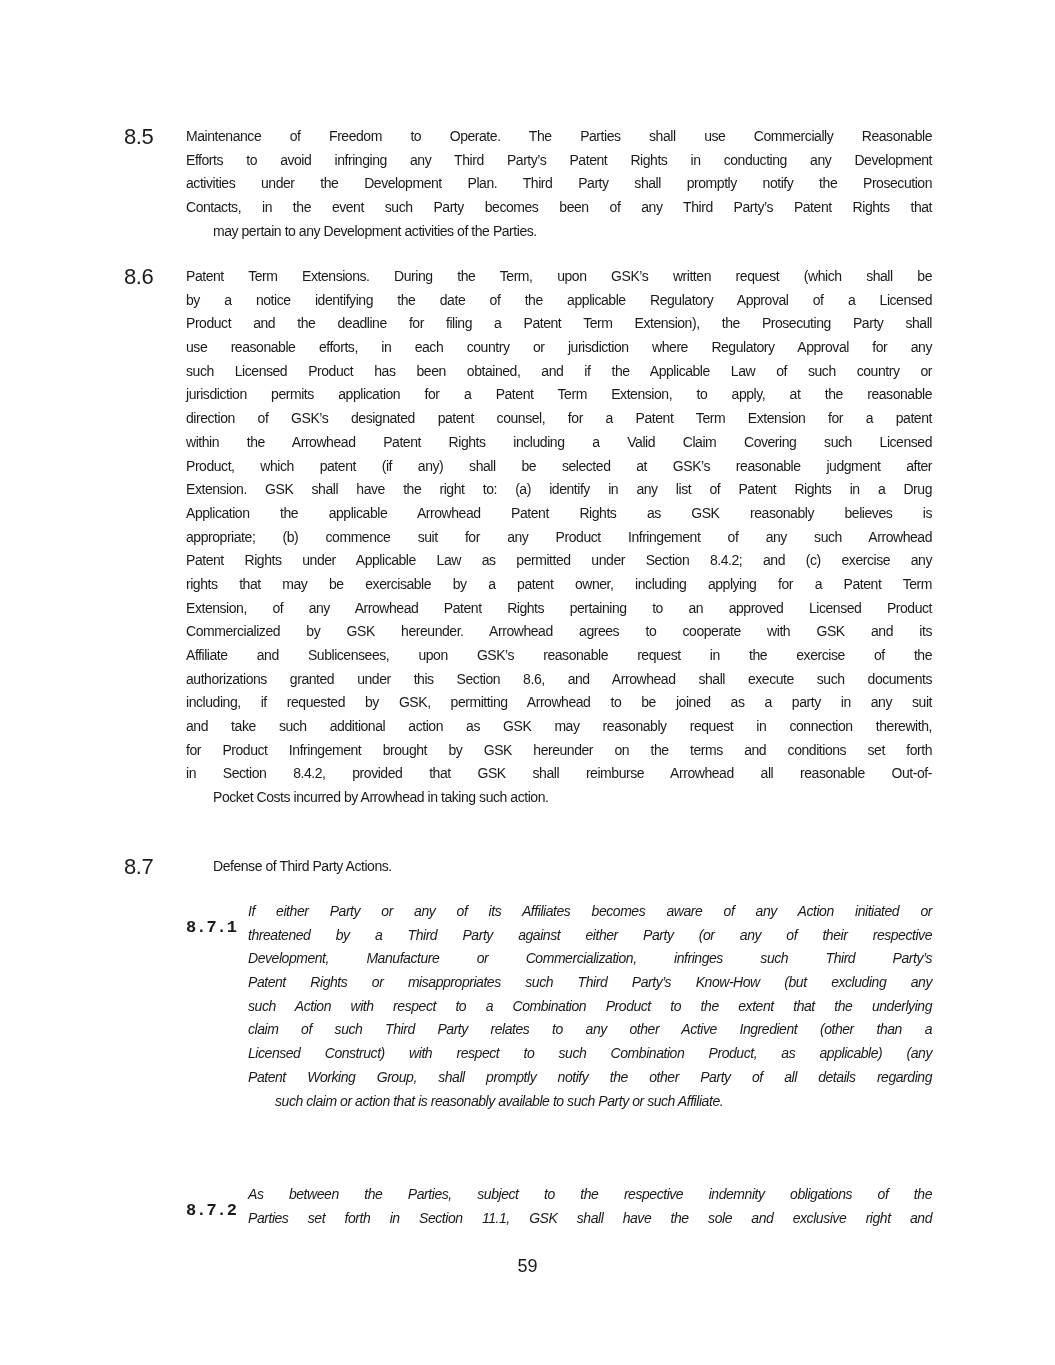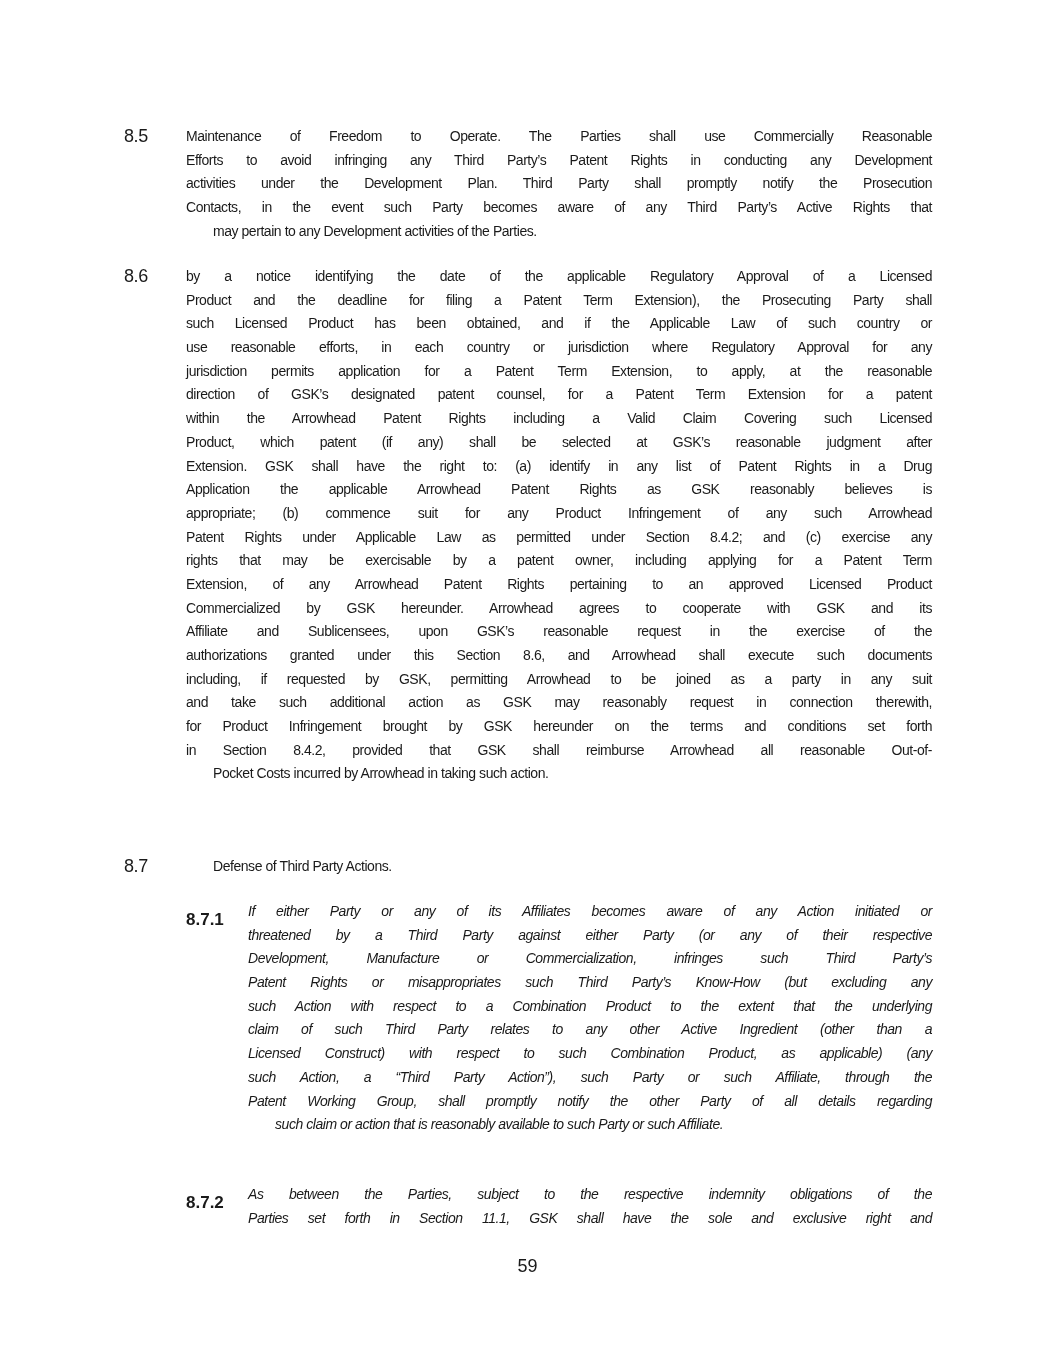--- a/index.html
+++ b/index.html
@@ -1,53 +1,54 @@
 <!DOCTYPE html>
 <html><head>
   <meta charset="utf-8">
   <style>
     html, body { margin: 0; padding: 0; background: #ffffff; }
     body { width: 1055px; height: 1365px; position: relative; overflow: hidden;
            font-family: "Liberation Sans", sans-serif; color: #1a1a1a; }
     .page { position: absolute; left: 0; top: 0; width: 1055px; height: 1365px; }
     .section { position: absolute; left: 124px; width: 808px; }
-    .sec-num { position: absolute; left: 0; top: 0; font-size: 18px; line-height: 23.7px; letter-spacing: -0.4px; }
+    .sec-num { position: absolute; left: 0; top: 0; font-size: 22px; line-height: 23.7px; letter-spacing: -0.4px; }
     .sec-body { position: absolute; left: 62px; width: 746px; }
     .line { display: block; font-size: 14px; line-height: 23.7px; height: 23.7px; white-space: nowrap;
             text-align: justify; text-align-last: justify; letter-spacing: -0.45px; }
     .line.last { text-align-last: left; margin-left: 27px; }
     .sub { position: absolute; left: 186px; width: 746px; }
-    .sub-num { position: absolute; left: 0; top: 8px; font-family: Liberation Sans, sans-serif; font-weight: bold;
+    .sub-num { position: absolute; left: 0; top: 16px; font-family: Liberation Mono, monospace; font-weight: bold;
                font-size: 17px; line-height: 23.7px; }
     .sub-body { position: absolute; left: 62px; width: 684px; font-style: italic; }
     .page-number { position: absolute; left: 0; width: 1055px; top: 1256px; text-align: center; font-size: 18px; }
   </style>
 </head>
 <body>
 
 <div class="page">
 
   <div class="section" style="top:125px;">
     <span class="sec-num">8.5</span>
     <div class="sec-body">
       <span class="line">Maintenance of Freedom to Operate.  The Parties shall use Commercially Reasonable</span>
       <span class="line">Efforts to avoid infringing any Third Party’s Patent Rights in conducting any Development</span>
       <span class="line">activities under the Development Plan.  Third Party shall promptly notify the Prosecution</span>
-      <span class="line">Contacts, in the event such Party becomes aware of any Third Party’s Active Rights that</span>
+      <span class="line">Contacts, in the event such Party becomes been of any Third Party’s Patent Rights that</span>
       <span class="line last">may pertain to any Development activities of the Parties.</span>
     </div>
   </div>
 
   <div class="section" style="top:265px;">
     <span class="sec-num">8.6</span>
     <div class="sec-body">
+      <span class="line">Patent Term Extensions.  During the Term, upon GSK’s written request (which shall be</span>
       <span class="line">by a notice identifying the date of the applicable Regulatory Approval of a Licensed</span>
       <span class="line">Product and the deadline for filing a Patent Term Extension), the Prosecuting Party shall</span>
+      <span class="line">use reasonable efforts, in each country or jurisdiction where Regulatory Approval for any</span>
       <span class="line">such Licensed Product has been obtained, and if the Applicable Law of such country or</span>
-      <span class="line">use reasonable efforts, in each country or jurisdiction where Regulatory Approval for any</span>
       <span class="line">jurisdiction permits application for a Patent Term Extension, to apply, at the reasonable</span>
       <span class="line">direction of GSK’s designated patent counsel, for a Patent Term Extension for a patent</span>
       <span class="line">within the Arrowhead Patent Rights including a Valid Claim Covering such Licensed</span>
       <span class="line">Product, which patent (if any) shall be selected at GSK’s reasonable judgment after</span>
       <span class="line">Extension.  GSK shall have the right to:  (a) identify in any list of Patent Rights in a Drug</span>
       <span class="line">Application the applicable Arrowhead Patent Rights as GSK reasonably believes is</span>
       <span class="line">appropriate; (b) commence suit for any Product Infringement of any such Arrowhead</span>
       <span class="line">Patent Rights under Applicable Law as permitted under Section 8.4.2; and (c) exercise any</span>
       <span class="line">rights that may be exercisable by a patent owner, including applying for a Patent Term</span>
       <span class="line">Extension, of any Arrowhead Patent Rights pertaining to an approved Licensed Product</span>
@@ -72,21 +73,20 @@
   <div class="sub" style="top:900px;">
     <span class="sub-num">8.7.1</span>
     <div class="sub-body">
       <span class="line">If either Party or any of its Affiliates becomes aware of any Action initiated or</span>
       <span class="line">threatened by a Third Party against either Party (or any of their respective</span>
       <span class="line">Development, Manufacture or Commercialization, infringes such Third Party’s</span>
       <span class="line">Patent Rights or misappropriates such Third Party’s Know-How (but excluding any</span>
       <span class="line">such Action with respect to a Combination Product to the extent that the underlying</span>
       <span class="line">claim of such Third Party relates to any other Active Ingredient (other than a</span>
       <span class="line">Licensed Construct) with respect to such Combination Product, as applicable) (any</span>
-      <span class="line">such Action, a “Third Party Action”), such Party or such Affiliate, through the</span>
       <span class="line">Patent Working Group, shall promptly notify the other Party of all details regarding</span>
       <span class="line last">such claim or action that is reasonably available to such Party or such Affiliate.</span>
     </div>
   </div>
 
   <div class="sub" style="top:1183px;">
     <span class="sub-num">8.7.2</span>
     <div class="sub-body">
       <span class="line">As between the Parties, subject to the respective indemnity obligations of the</span>
       <span class="line">Parties set forth in Section 11.1, GSK shall have the sole and exclusive right and</span>

